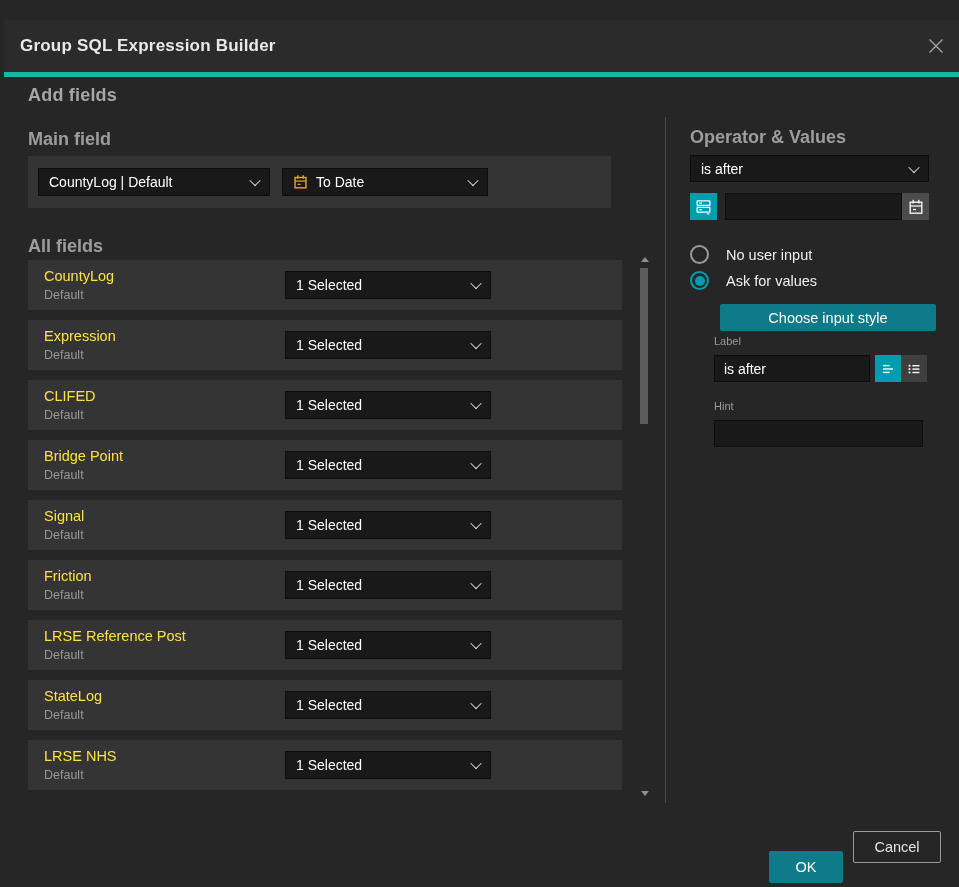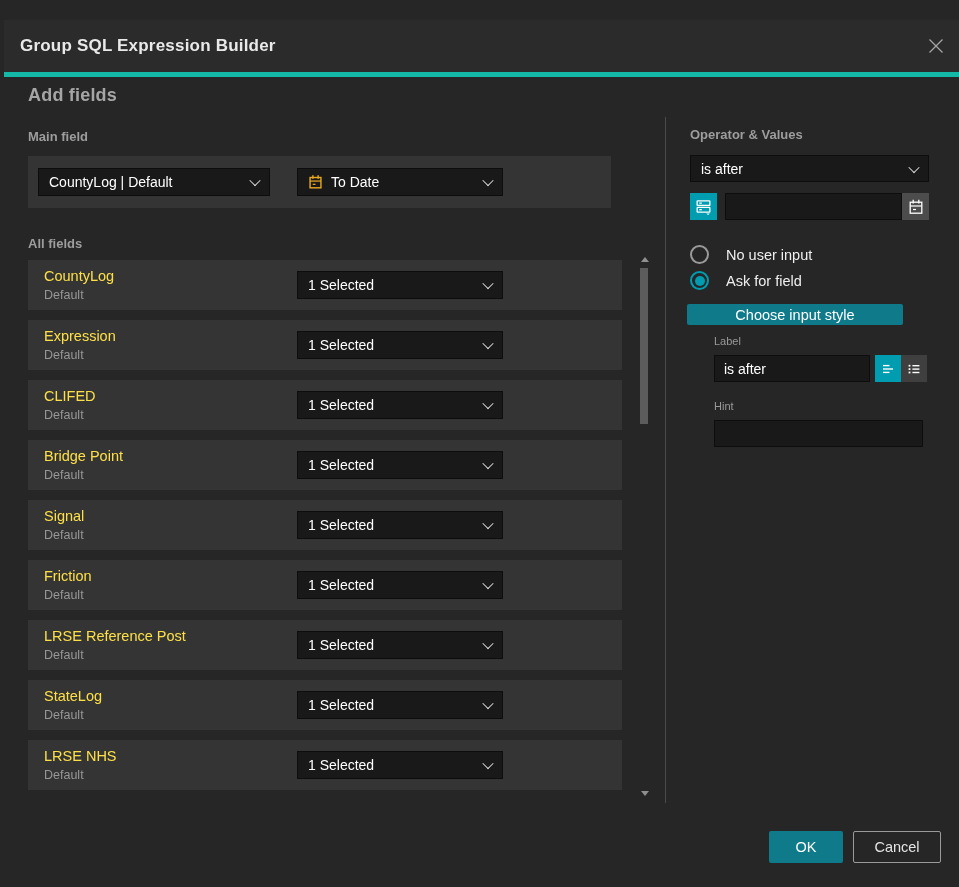--- a/index.html
+++ b/index.html
@@ -8,21 +8,21 @@
     background:#262626;
     font-family:"Liberation Sans", sans-serif;
     -webkit-font-smoothing:antialiased;
   }
   
   .titlebar{position:absolute;top:0;left:4px;right:0;height:52px;background:#2b2b2b;border-bottom:5px solid #14b8a6;margin-top:20px;}
   .title{position:absolute;left:16px;top:0;line-height:52px;font-size:17px;font-weight:bold;color:#e9e9e9;letter-spacing:.2px;}
   .close-btn{position:absolute;top:15px;right:12px;width:22px;height:22px;display:flex;align-items:center;justify-content:center;cursor:pointer;}
   
   .h{position:absolute;font-size:18px;font-weight:bold;color:#a6a6a6;letter-spacing:.2px;}
-  .sub-h{position:absolute;font-size:13px;font-weight:bold;color:#9d9d9d;}
+  .sub-h{position:absolute;font-size:18px;font-weight:bold;color:#9d9d9d;}
   
   .select{
     background:#191919;border:1px solid #0d0d0d;color:#fff;
     display:flex;align-items:center;gap:8px;padding:0 10px;
     font-size:14px;cursor:pointer;box-sizing:border-box;
   }
   .select .lbl{flex:1;white-space:nowrap;overflow:hidden;}
   .chevron{width:7px;height:7px;border-right:1.5px solid #d9d9d9;border-bottom:1.5px solid #d9d9d9;transform:rotate(45deg) translate(-1px,-1px);flex:none;}
   .text-input{
     position:absolute;background:#191919;border:1px solid #0d0d0d;color:#fff;
@@ -33,45 +33,45 @@
   .btn-outline{background:transparent;color:#e4e4e4;border:1px solid #9a9a9a;border-radius:2px;}
   .icon-btn{position:absolute;display:flex;align-items:center;justify-content:center;cursor:pointer;box-sizing:border-box;}
   
   .panel{position:absolute;left:28px;top:156px;width:583px;height:52px;background:#343434;}
   .panel .select{position:absolute;top:12px;height:28px;}
   
   .rows{position:absolute;left:28px;top:260px;width:594px;}
   .row{position:relative;width:594px;height:50px;background:#343434;margin-bottom:10px;}
   .row-name{position:absolute;left:16px;top:8px;font-size:14.5px;color:#fde047;}
   .row-sub{position:absolute;left:16px;top:28px;font-size:12.5px;color:#979797;}
-  .row .select{position:absolute;left:269px;top:11px;width:206px;height:28px;}
+  .row .select{position:absolute;left:257px;top:11px;width:206px;height:28px;}
   
   .sb-arrow{position:absolute;left:641px;width:0;height:0;border-left:4px solid transparent;border-right:4px solid transparent;cursor:pointer;}
   .sb-up{top:257px;border-bottom:5px solid #8f8f8f;}
   .sb-down{top:791px;border-top:5px solid #8f8f8f;}
   .sb-thumb{position:absolute;left:640px;top:268px;width:8px;height:156px;background:#5c5c5c;cursor:pointer;}
   
   .divider{position:absolute;left:665px;top:117px;width:1px;height:686px;background:#4a4a4a;}
   .op-select{position:absolute;left:690px;top:155px;width:239px;height:27px;}
   .val-type-btn{left:690px;top:193px;width:27px;height:27px;background:var(--accent-bright,#009cb0);}
   .val-input{left:725px;top:193px;width:177px;height:27px;}
   .cal-btn{left:902px;top:193px;width:27px;height:27px;background:#4c4c4c;}
   .radio-row{position:absolute;left:690px;display:flex;align-items:center;gap:17px;cursor:pointer;}
   .radio{width:15px;height:15px;border:2px solid #9a9a9a;border-radius:50%;flex:none;position:relative;box-sizing:content-box;}
   .radio.selected{border-color:var(--accent-bright,#009cb0);}
   .radio.selected::after{content:"";position:absolute;inset:2.5px;background:var(--accent-bright,#009cb0);border-radius:50%;}
   .radio-label{font-size:14.5px;color:#efefef;}
-  .choose-btn{left:687px;top:304px;width:216px;height:21px;}
+  .choose-btn{left:720px;top:304px;width:216px;height:27px;}
   .small-label{position:absolute;font-size:11px;color:#999999;}
   .label-input{left:714px;top:355px;width:156px;height:27px;}
   .style-btn-a{left:875px;top:355px;width:26px;height:27px;background:var(--accent-bright,#009cb0);}
   .style-btn-b{left:901px;top:355px;width:26px;height:27px;background:#3f3f3f;}
   .hint-input{left:714px;top:420px;width:209px;height:27px;}
   
-  .ok-btn{left:769px;top:831px;width:74px;height:32px;}
+  .ok-btn{left:769px;top:851px;width:74px;height:32px;}
   .cancel-btn{left:853px;top:831px;width:88px;height:32px;}
 </style>
 </head>
 <body>
 
 <div class="titlebar">
   <div class="title">Group SQL Expression Builder</div>
   <div class="close-btn">
     <svg width="20" height="20" viewBox="0 0 20 20">
       <line x1="3.5" y1="3.5" x2="16.5" y2="16.5" stroke="#a6a6a6" stroke-width="1.3"></line>
@@ -82,21 +82,21 @@
 
 <div class="h" style="left:28px;top:85px;">Add fields</div>
 
 <div class="sub-h" style="left:28px;top:129px;">Main field</div>
 
 <div class="panel">
   <div class="select" style="left:10px;width:232px;">
     <span class="lbl">CountyLog | Default</span>
     <span class="chevron"></span>
   </div>
-  <div class="select" style="left:269px;width:206px;">
+  <div class="select" style="left:254px;width:206px;">
     <svg width="15" height="16" viewBox="0 0 16 16" style="flex:none;">
       <rect x="2.2" y="3.2" width="11.6" height="11" fill="none" stroke="var(--calendar-yellow,#e9a820)" stroke-width="1.5"></rect>
       <line x1="5.2" y1="0.8" x2="5.2" y2="4.5" stroke="var(--calendar-yellow,#e9a820)" stroke-width="1.5"></line>
       <line x1="10.8" y1="0.8" x2="10.8" y2="4.5" stroke="var(--calendar-yellow,#e9a820)" stroke-width="1.5"></line>
       <line x1="2.2" y1="7" x2="13.8" y2="7" stroke="var(--calendar-yellow,#e9a820)" stroke-width="1.3"></line>
       <line x1="5" y1="10.5" x2="8" y2="10.5" stroke="var(--calendar-yellow,#e9a820)" stroke-width="1.3"></line>
     </svg>
     <span class="lbl">To Date</span>
     <span class="chevron"></span>
   </div>
@@ -222,21 +222,21 @@
   </svg>
 </div>
 
 <div class="radio-row" style="top:245px;">
   <span class="radio"></span>
   <span class="radio-label">No user input</span>
 </div>
 
 <div class="radio-row" style="top:271px;">
   <span class="radio selected"></span>
-  <span class="radio-label">Ask for field</span>
+  <span class="radio-label">Ask for values</span>
 </div>
 
 <button class="btn btn-teal choose-btn">Choose input style</button>
 
 <div class="small-label" style="left:714px;top:335px;">Label</div>
 
 <input class="text-input label-input" value="is after" style="">
 
 <div class="icon-btn style-btn-a">
   <svg width="16" height="16" viewBox="0 0 16 16">

